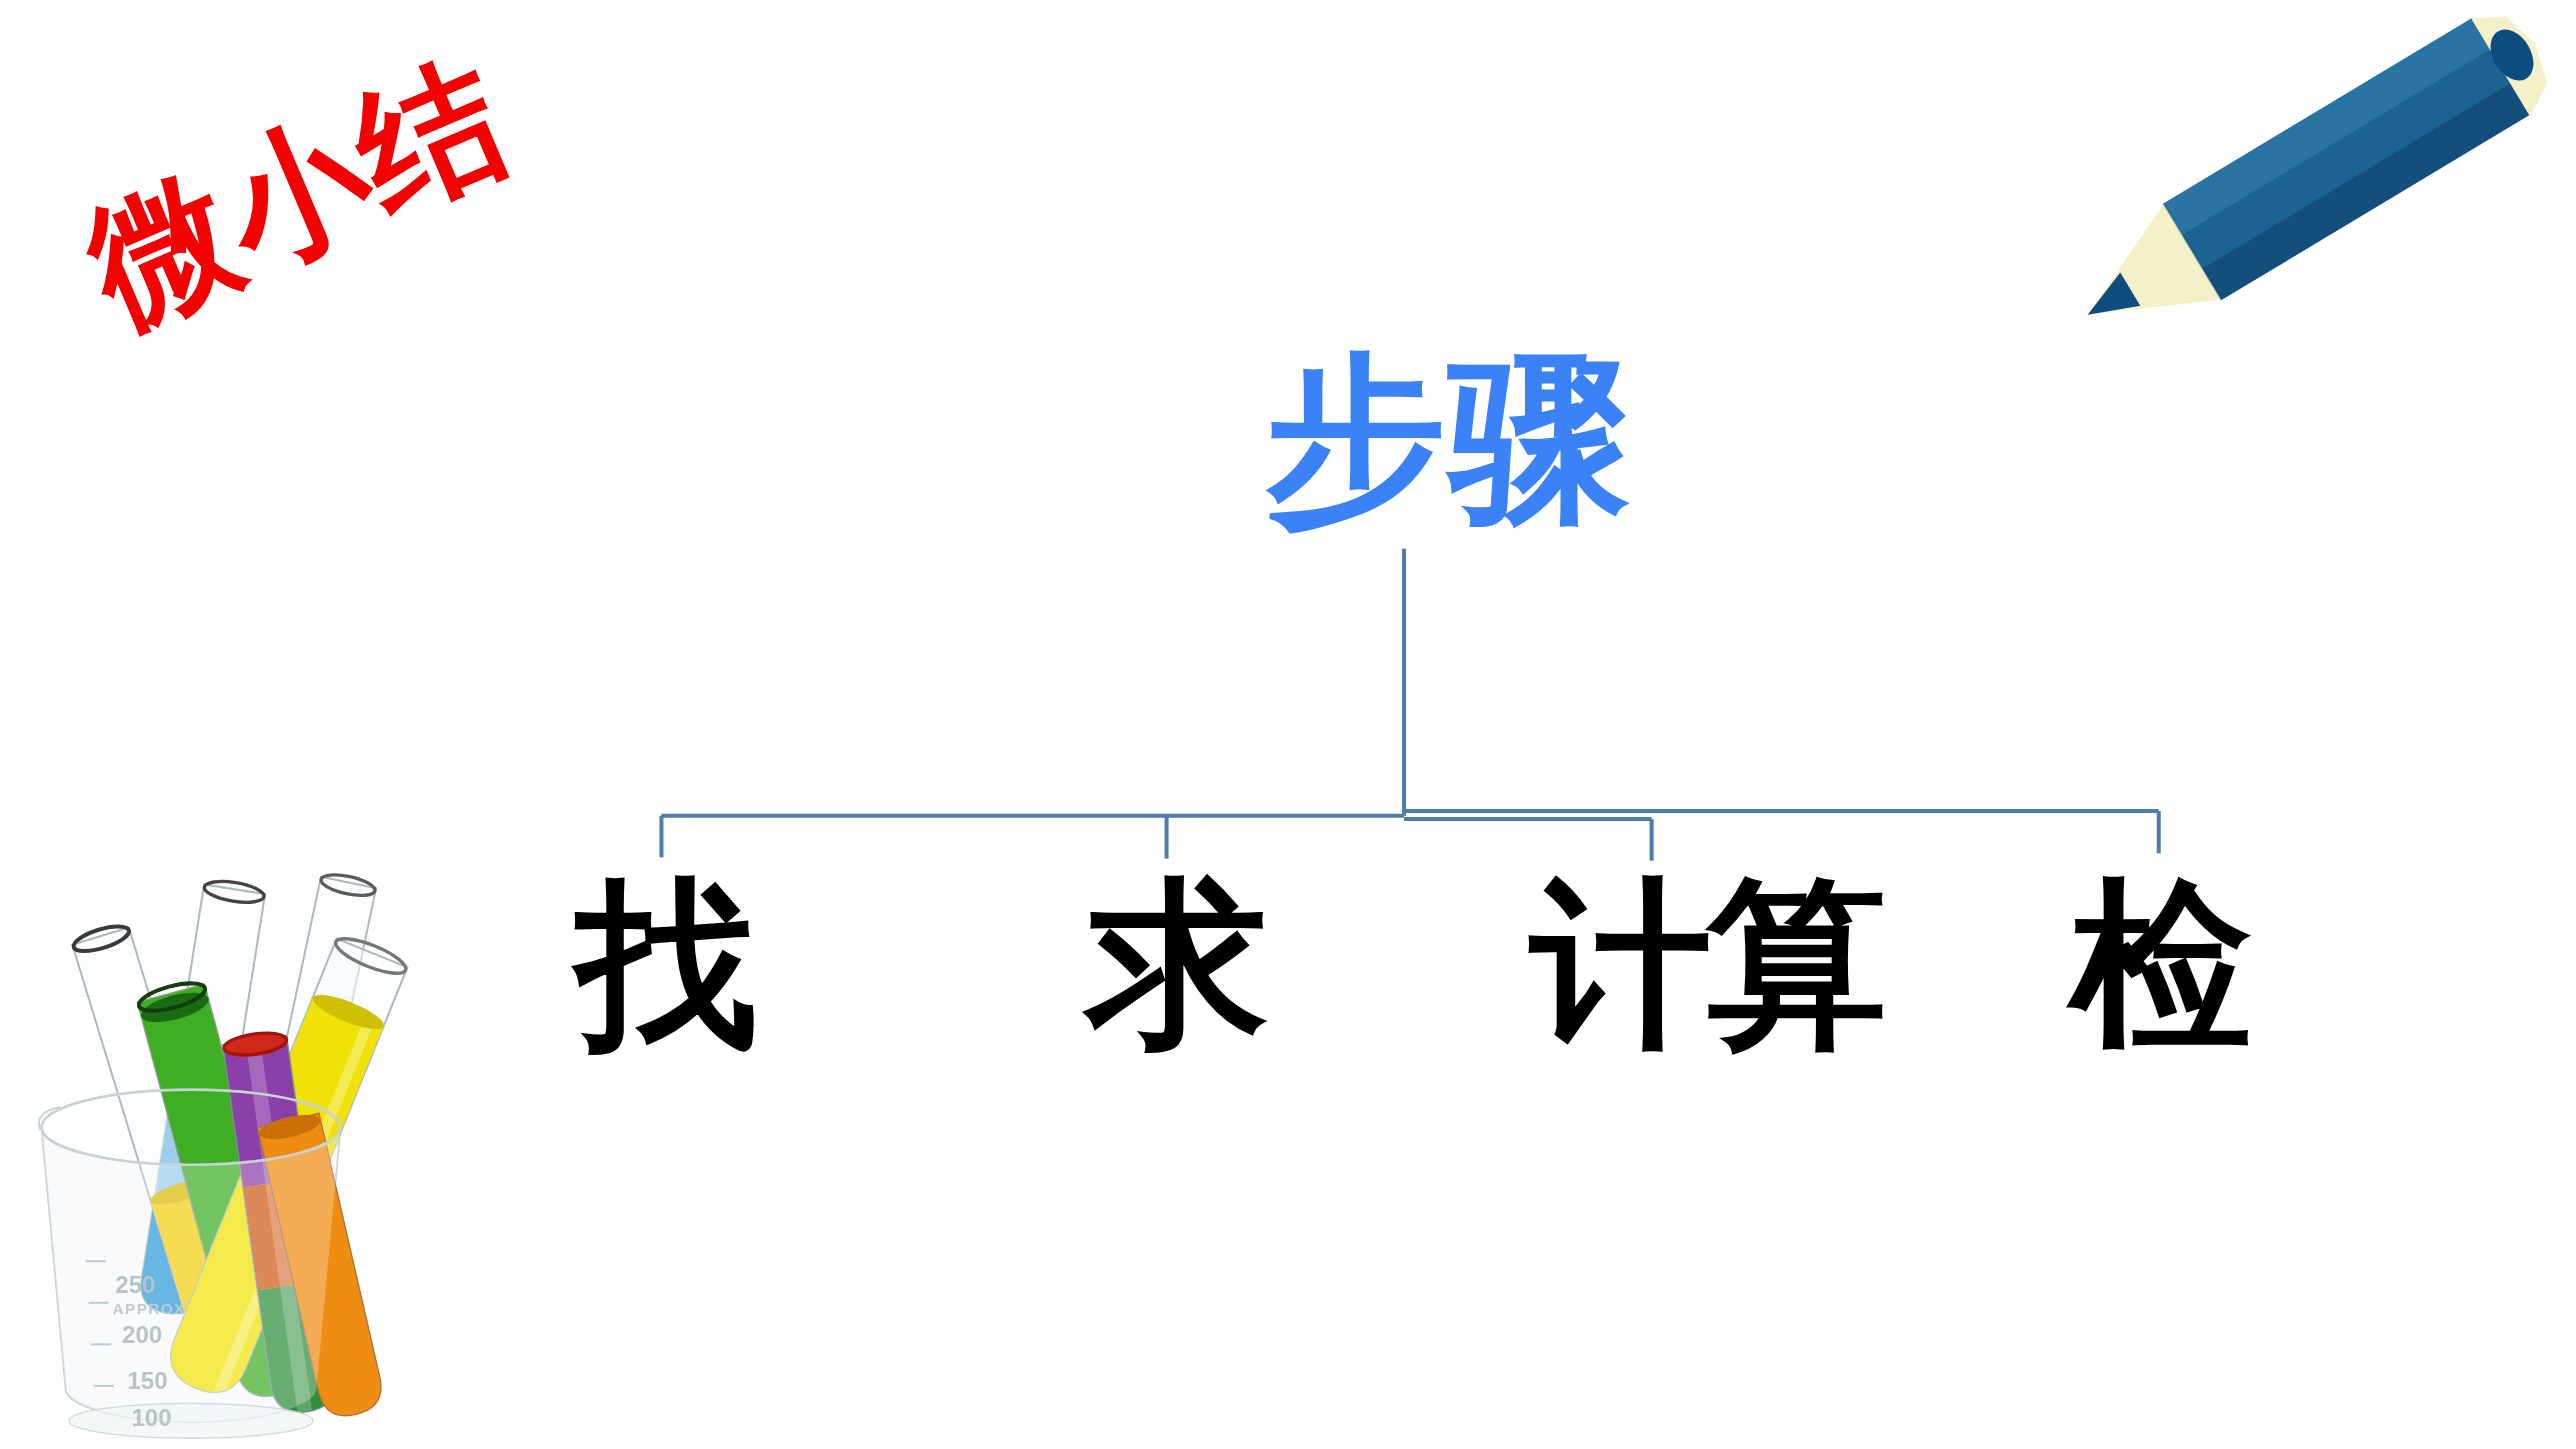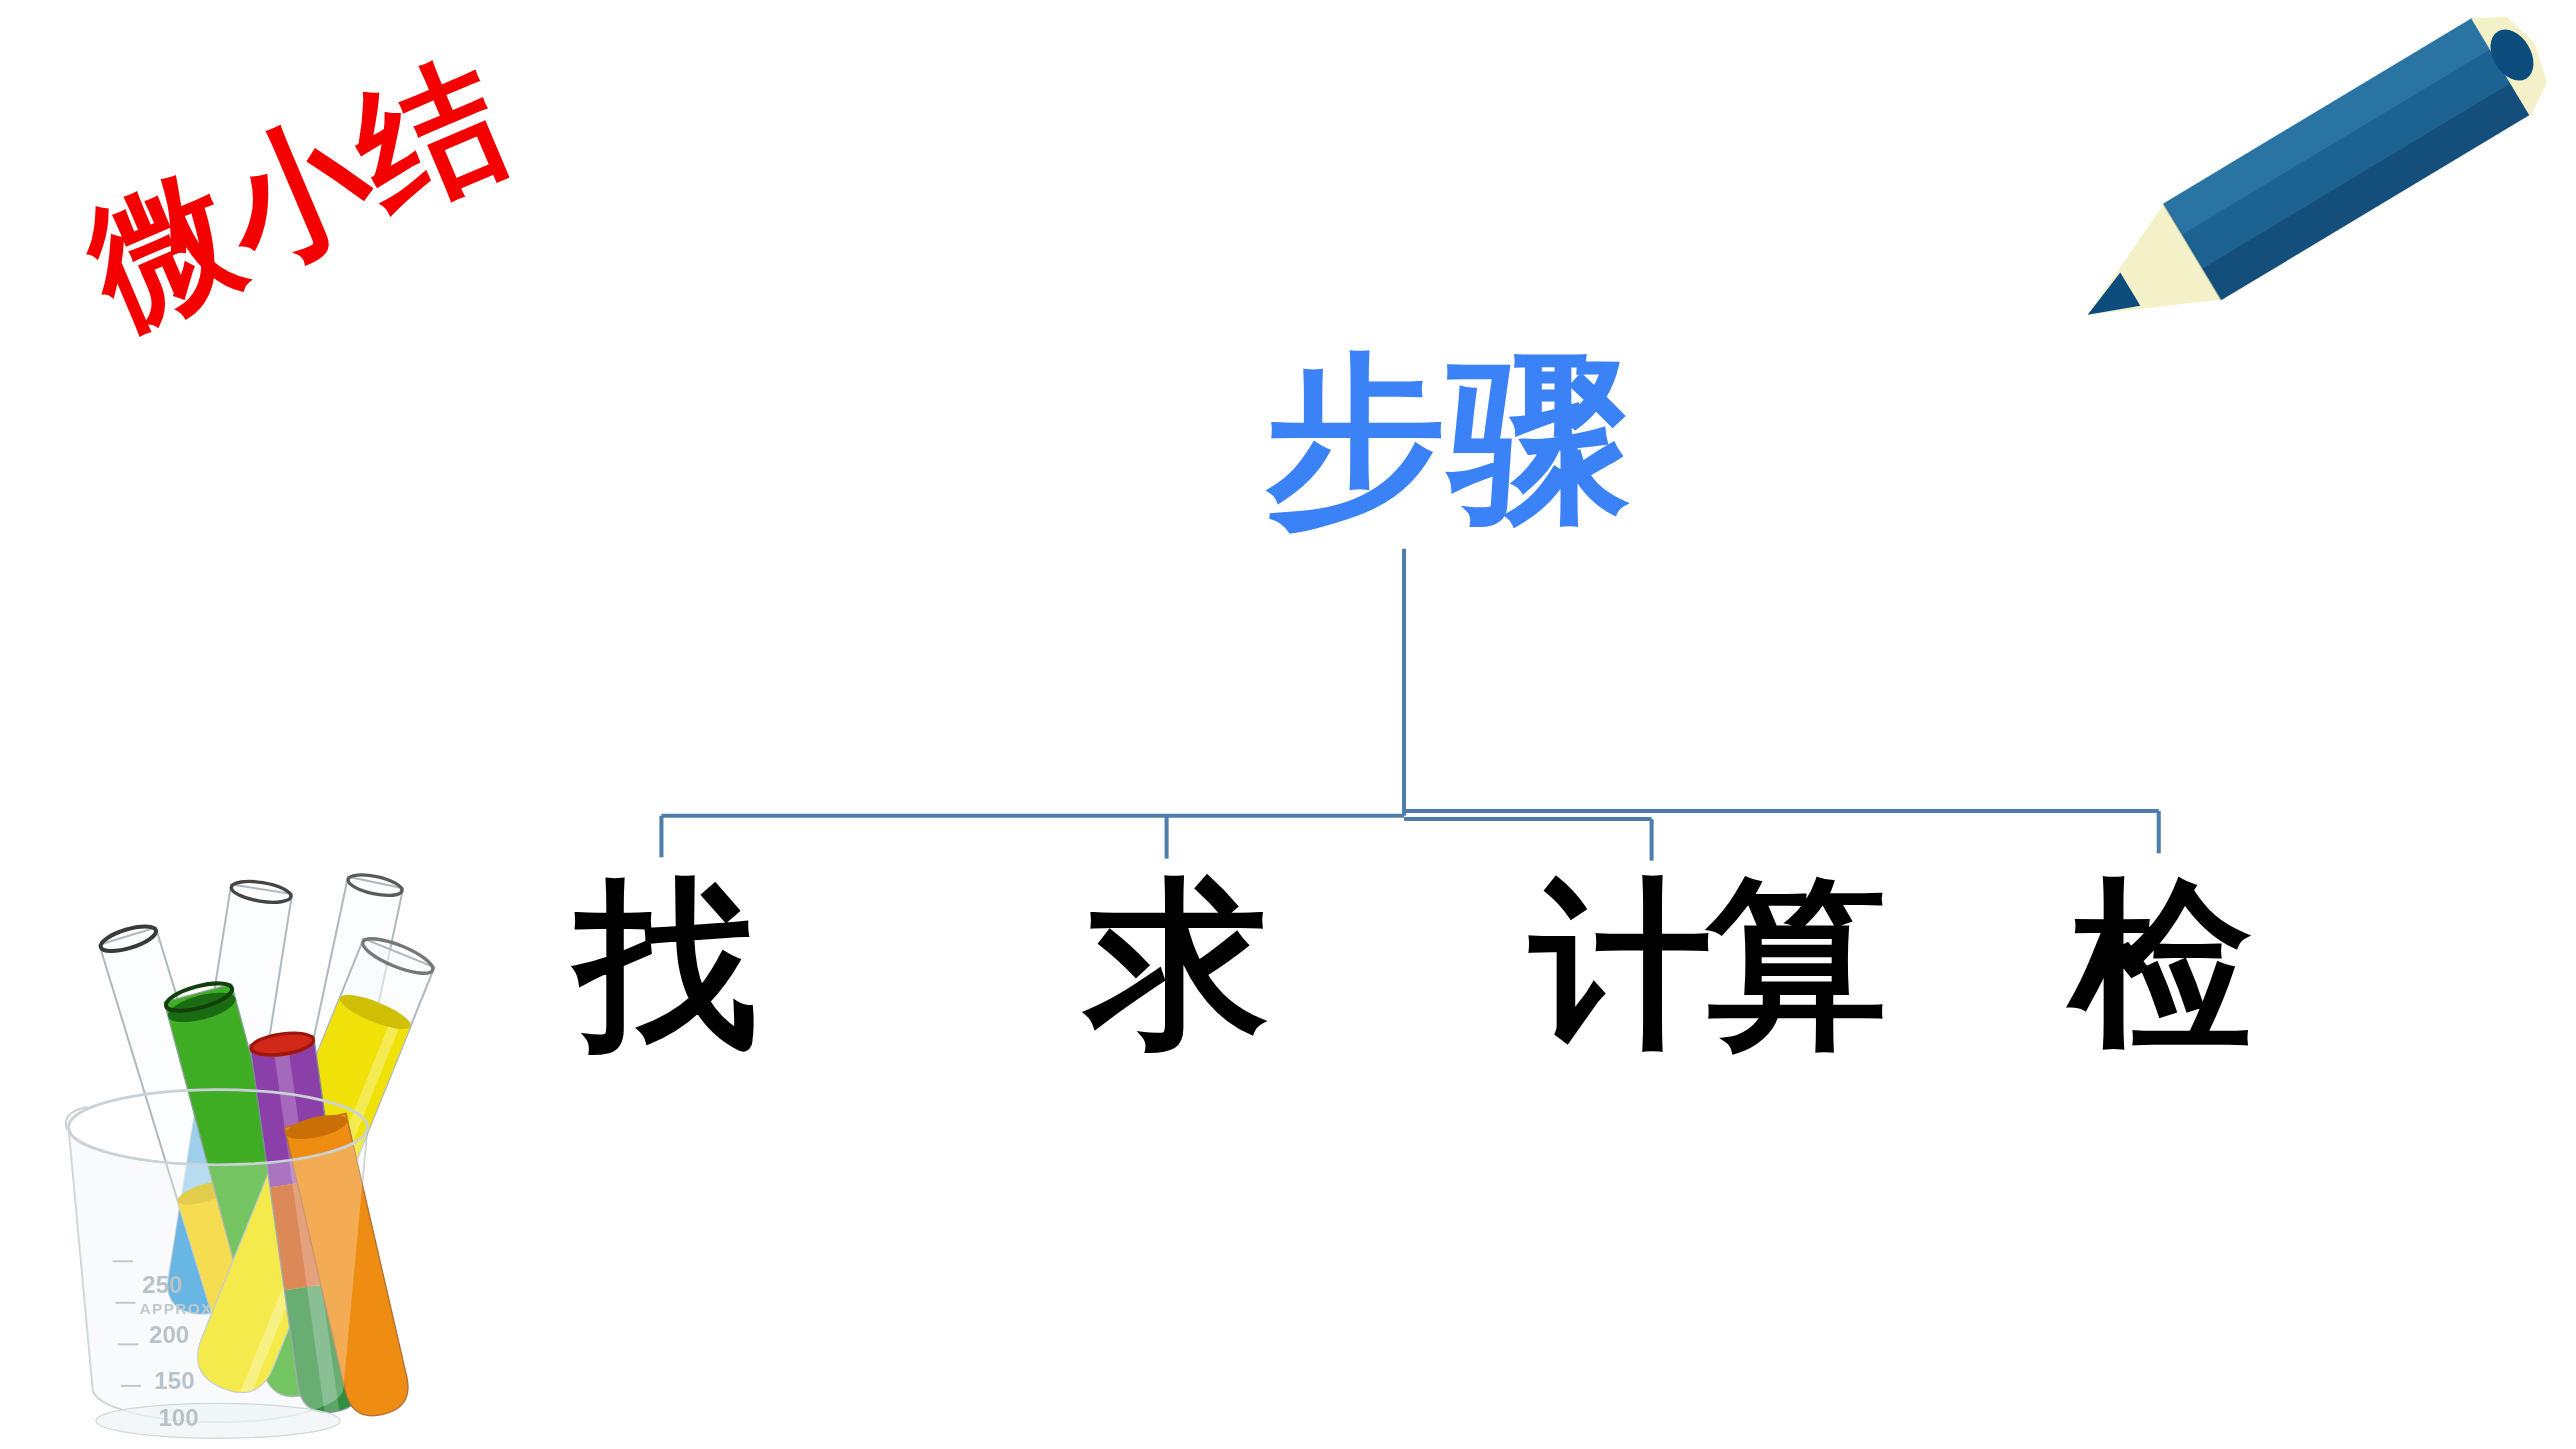--- a/index.html
+++ b/index.html
@@ -19,21 +19,21 @@
 
   .branch{position:absolute;top:869px;transform:translateX(-50%);
           font-size:181px;line-height:1.05;font-weight:900;color:#000;
           white-space:nowrap;letter-spacing:-0.03em;}
   .branch.b0{left:664px;}
   .branch.b1{left:1175px;}
   .branch.b2{left:1666px;margin-left:40px;}
   .branch.b3{left:2158px;}
 
   .pencil-wrap{position:absolute;left:2039px;top:0;width:537px;height:376px;}
-  .beaker-wrap{position:absolute;left:12px;top:859px;width:429px;height:590px;padding-left:15px;}
+  .beaker-wrap{position:absolute;left:0;top:859px;width:429px;height:590px;}
   .grad-num{font-family:"Liberation Sans",sans-serif;font-size:36px;font-weight:bold;
             fill:#b7c3c9;}
   .grad-sub{font-family:"Liberation Sans",sans-serif;font-size:23px;font-weight:bold;
             fill:#bfcad0;letter-spacing:2px;}
 </style>
 </head>
 <body>
 
 <div class="slide">
 

